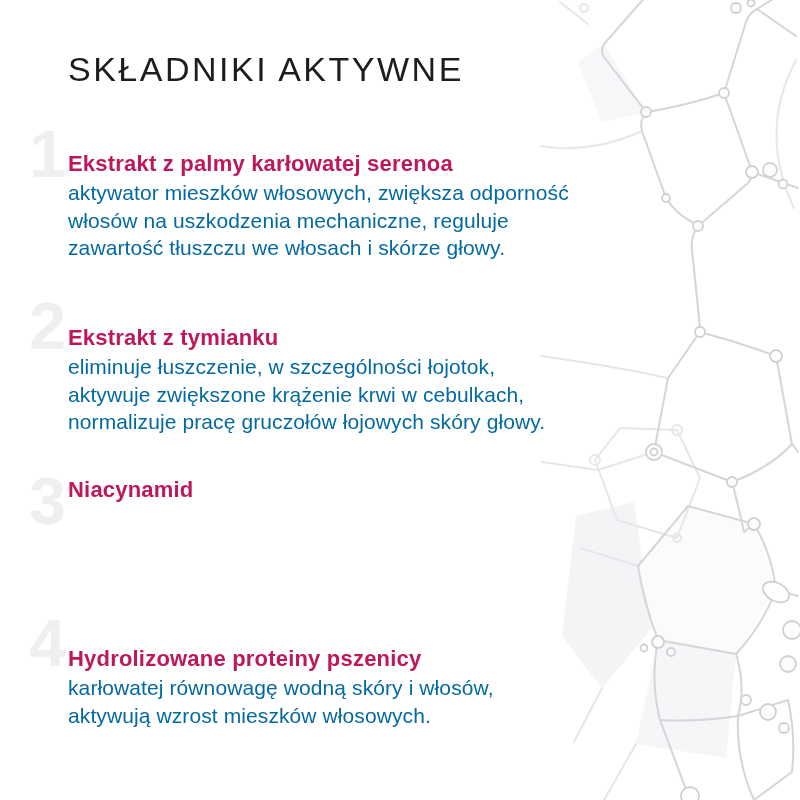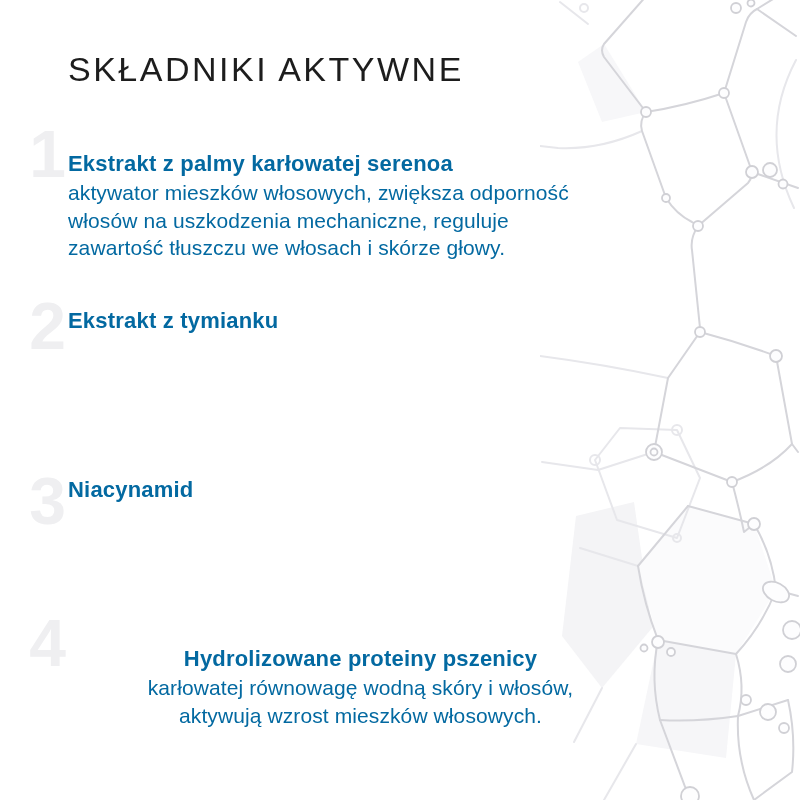--- a/index.html
+++ b/index.html
@@ -46,30 +46,30 @@
   .num-2 { top: 293px; }
   .num-3 { top: 468px; }
   .num-4 { top: 610px; }
   .section {
     position: absolute;
     left: 68px;
     width: 585px;
     z-index: 2;
   }
   .sec-1 { top: 150px; }
-  .sec-2 { top: 307px; }
+  .sec-2 { top: 324px; }
   .sec-3 { top: 476px; }
-  .sec-4 { top: 645px; text-align: center; }
+  .sec-4 { top: 645px; }
   .sec-heading {
     margin: 0 0 1px 0;
     font-size: 22px;
     font-weight: 700;
     line-height: 28px;
     letter-spacing: 0.2px;
-    color: #0369a1;
+    color: #be185d;
   }
   .sec-body {
     margin: 0;
     font-size: 21px;
     font-weight: 400;
     line-height: 27.5px;
     letter-spacing: 0.1px;
     color: #0369a1;
     white-space: pre-line;
   }
@@ -176,20 +176,23 @@
 
   <div class="section sec-1">
     <h2 class="sec-heading">Ekstrakt z palmy karłowatej serenoa</h2>
     <p class="sec-body">aktywator mieszków włosowych, zwiększa odporność
 włosów na uszkodzenia mechaniczne, reguluje
 zawartość tłuszczu we włosach i skórze głowy.</p>
   </div>
 
   <div class="section sec-2">
     <h2 class="sec-heading">Ekstrakt z tymianku</h2>
+    <p class="sec-body">eliminuje łuszczenie, w szczególności łojotok,
+aktywuje zwiększone krążenie krwi w cebulkach,
+normalizuje pracę gruczołów łojowych skóry głowy.</p>
   </div>
 
   <div class="section sec-3">
     <h2 class="sec-heading">Niacynamid</h2>
   </div>
 
   <div class="section sec-4">
     <h2 class="sec-heading">Hydrolizowane proteiny pszenicy</h2>
     <p class="sec-body">karłowatej równowagę wodną skóry i włosów,
 aktywują wzrost mieszków włosowych.</p>

